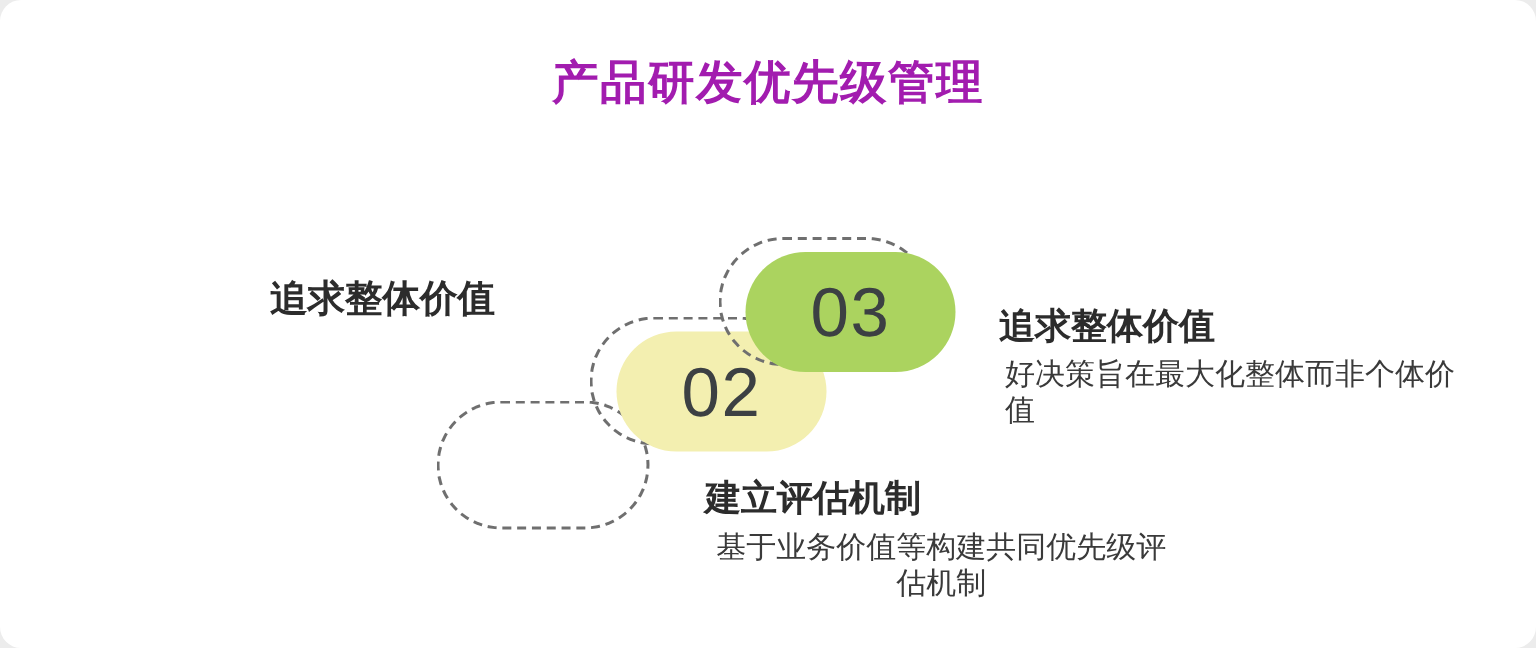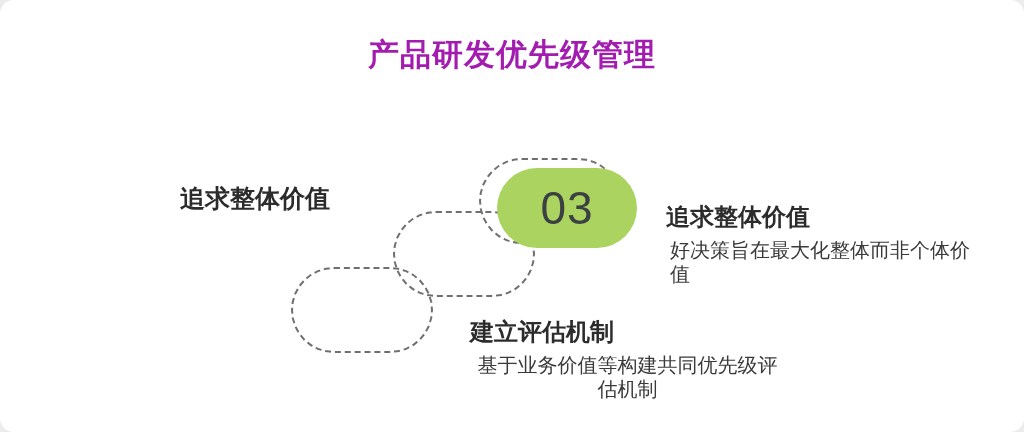--- a/index.html
+++ b/index.html
@@ -92,20 +92,23 @@
 <div class="canvas">
 
   <h1 class="page-title">产品研发优先级管理</h1>
 
   <div class="step step-1">
     <div class="dash"></div>
   </div>
 
   <div class="step step-2">
     <div class="dash"></div>
+    <div class="pill" style="background-color: rgb(243, 239, 176);">
+      <span class="num">02</span>
+    </div>
   </div>
 
   <div class="step step-3">
     <div class="dash"></div>
     <div class="pill" style="background-color: rgb(171, 211, 95);">
       <span class="num">03</span>
     </div>
   </div>
 
   <h2 class="callout-heading heading-left">追求整体价值</h2>

